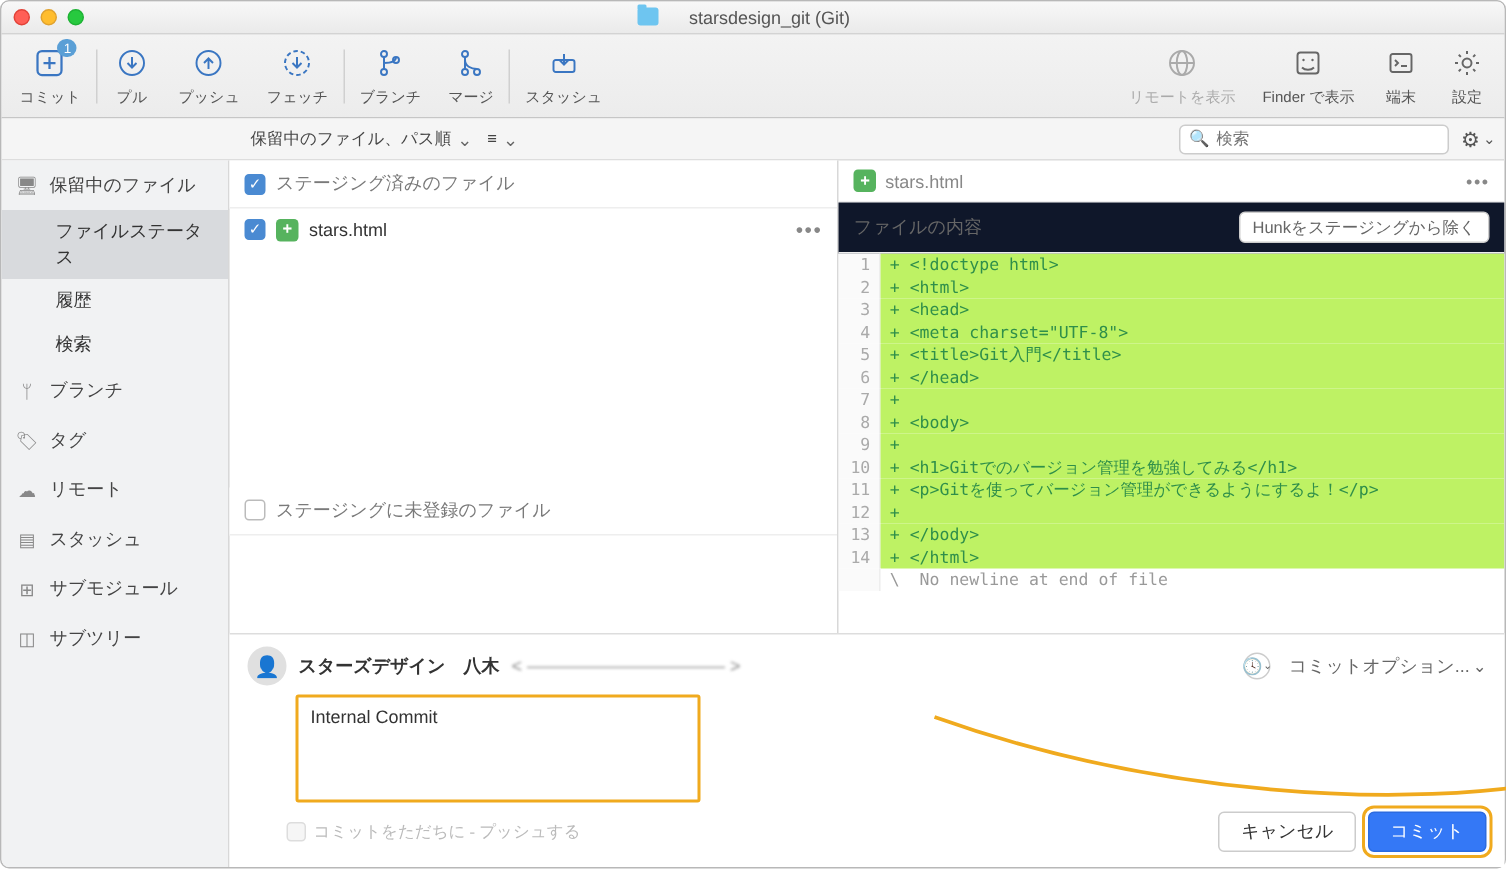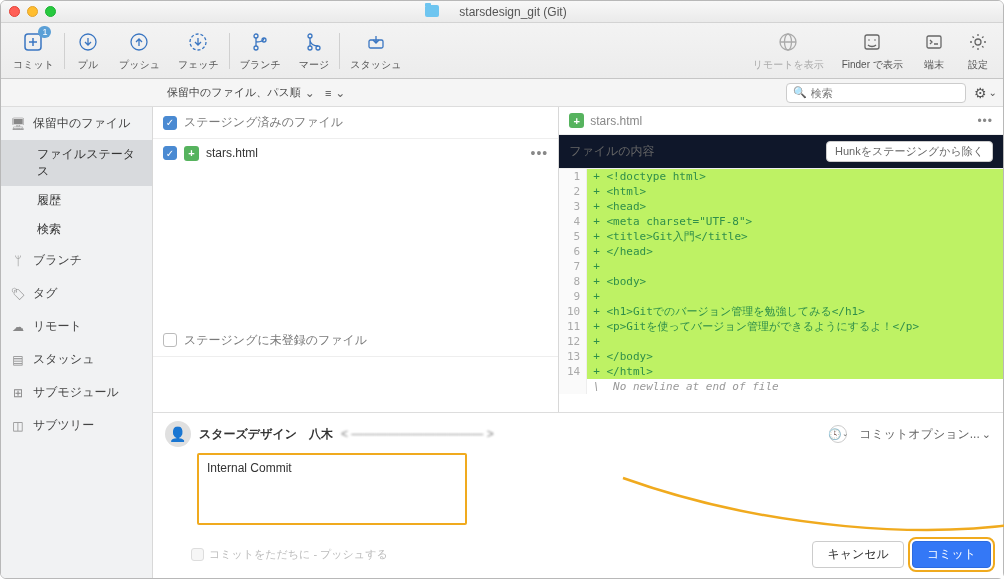--- a/index.html
+++ b/index.html
@@ -62,34 +62,34 @@
 .rightpane { flex: 1.15; display: flex; flex-direction: column; min-width: 0; }
 .diff-head { display: flex; align-items: center; gap: 6px; padding: 6px 10px; font-size: 12px; color: #888; border-bottom: 1px solid #eee; }
 .diff-head .dots { margin-left: auto; color: #888; letter-spacing: 1px; cursor: pointer; }
 .diff-toolbar { display: flex; align-items: center; padding: 6px 10px; font-size: 12px; color: #666; border-bottom: 1px solid #eee; background: #0f172a; }
 .diff-toolbar .btn-sm { margin-left: auto; border: 1px solid #ccc; background: #fff; border-radius: 4px; padding: 2px 8px; font-size: 11px; cursor: pointer; }
 .diff-body { flex: 1; overflow: auto; font-family: Menlo, Consolas, monospace; font-size: 11px; line-height: 15px; }
 .diff-line { display: flex; }
 .diff-ln { width: 28px; text-align: right; color: #aaa; padding-right: 6px; border-right: 1px solid #eee; background: #fafafa; user-select: none; }
 .diff-txt { padding-left: 6px; flex: 1; white-space: pre; }
 .diff-line.add .diff-txt { background: #bef264; color: #2f8f4a; }
-.diff-line.meta .diff-txt { color: #999; font-style: italic; }
+.diff-line.meta .diff-txt { color: #999; }
 .diff-scroll-h { height: 8px; background: #f0f0f0; border-top: 1px solid #e0e0e0; position: relative; }
 .diff-scroll-h:after { content: ""; position: absolute; left: 2px; top: 1px; width: 80%; height: 6px; background: #cfcfcf; border-radius: 3px; }
 
 
 .commit-area { position: absolute; bottom: 1px; left: 153px; right: 1px; background: #fff; border-top: 1px solid #ddd; padding: 8px 12px 10px 12px; }
 .commit-user { display: flex; align-items: center; gap: 8px; font-size: 12px; color: #333; margin-bottom: 6px; }
 .avatar { width: 26px; height: 26px; border-radius: 50%; background: #e0e0e0; display: flex; align-items: center; justify-content: center; color: #bbb; font-size: 14px; }
 .commit-user .opts { margin-left: auto; display: flex; align-items: center; gap: 12px; color: #666; }
 .clock-btn { border: 1px solid #ccc; border-radius: 50%; width: 18px; height: 18px; display: inline-flex; align-items: center; justify-content: center; font-size: 11px; cursor: pointer; }
 .commit-opt-link { cursor: pointer; font-size: 12px; display: flex; align-items: center; gap: 2px; }
 .commit-opt-link:after { content: "⌄"; font-size: 11px; }
 .commit-msg { border: 2.5px solid #f0aa1e; border-radius: 2px; height: 72px; padding: 6px 8px; font-size: 12px; color: #333; background: #fff; outline: none; width: 270px; margin-left: 32px; }
-.commit-bottom { display: flex; margin-top: 16px; }
+.commit-bottom { display: flex; margin-top: 6px; font-family: Liberation Serif, serif; }
 .push-opt { color: #bbb; font-size: 11px; display: flex; align-items: center; gap: 5px; margin-left: 26px; }
 .push-opt .chk-smdis { width: 13px; height: 13px; border: 1px solid #ddd; border-radius: 3px; background: #f6f6f6; }
 .btns { margin-left: auto; display: flex; gap: 8px; padding-left: 32px; }
 .btn { border: 1px solid #ccc; background: #fff; border-radius: 4px; padding: 4px 14px; font-size: 12px; cursor: pointer; }
 .btn.primary { background: #3478f6; color: #fff; border-color: #2c6be0; border-radius: 4px; outline: 2.5px solid #f0aa1e; outline-offset: 2px; }
 
 
 .arrow-svg { position: absolute; bottom: 30px; left: 460px; width: 470px; height: 80px; pointer-events: none; }
 </style>
 </head>

